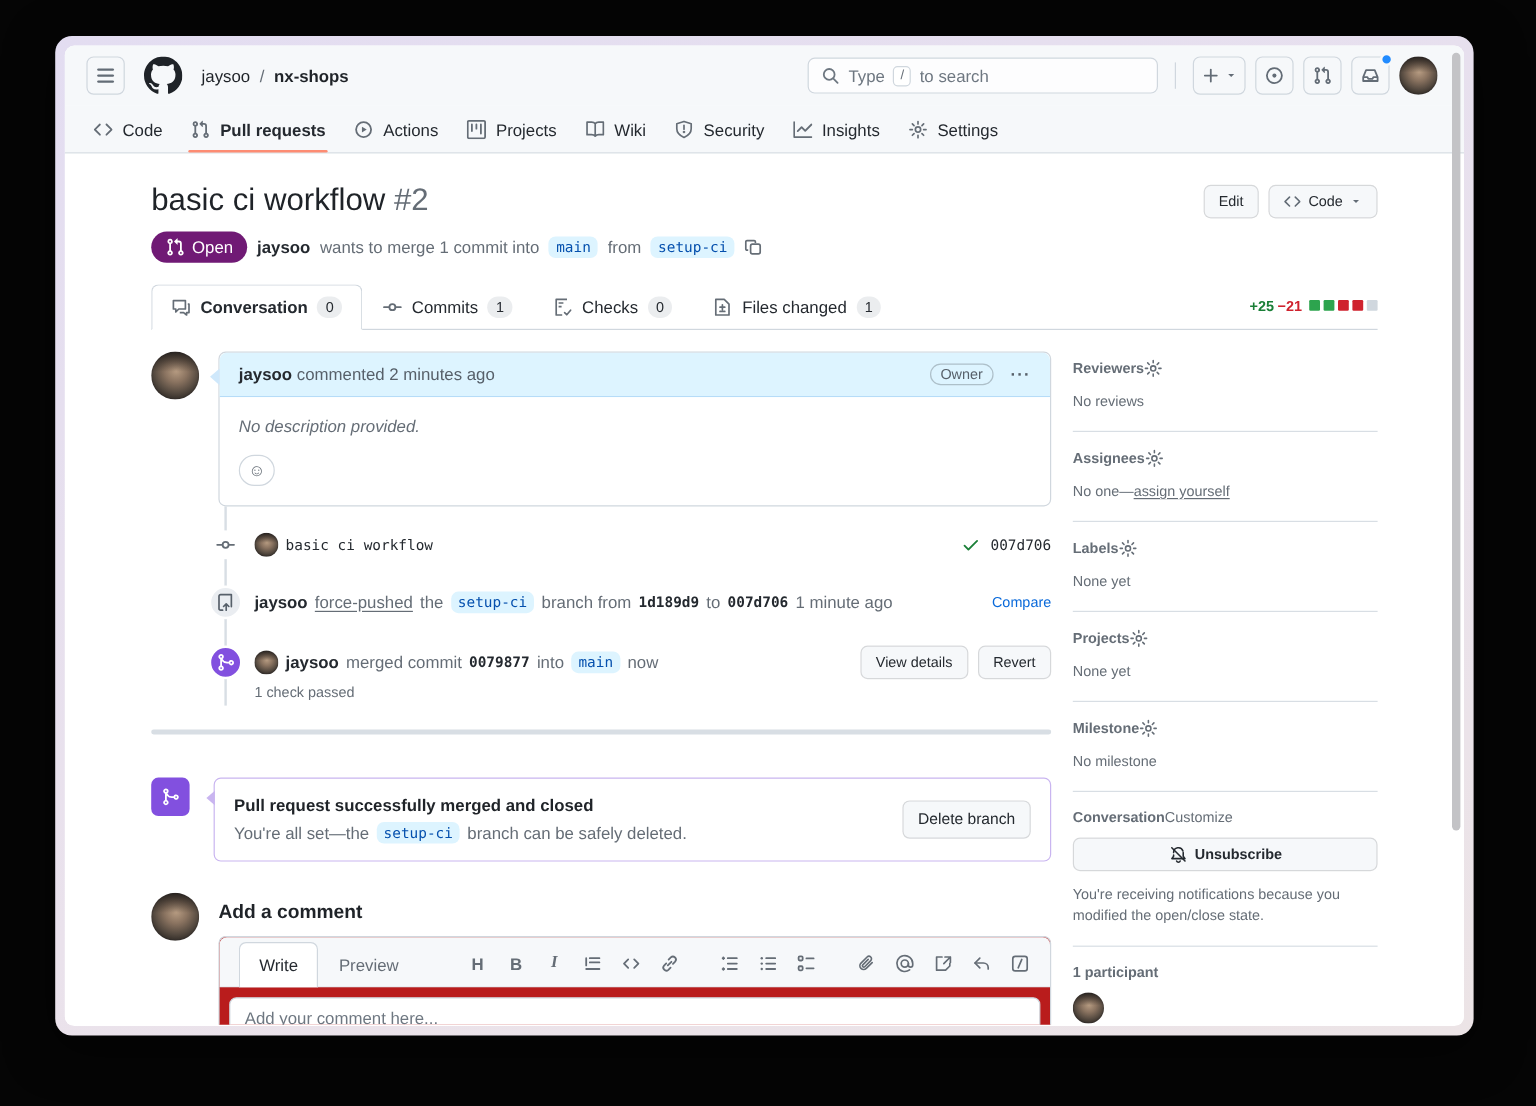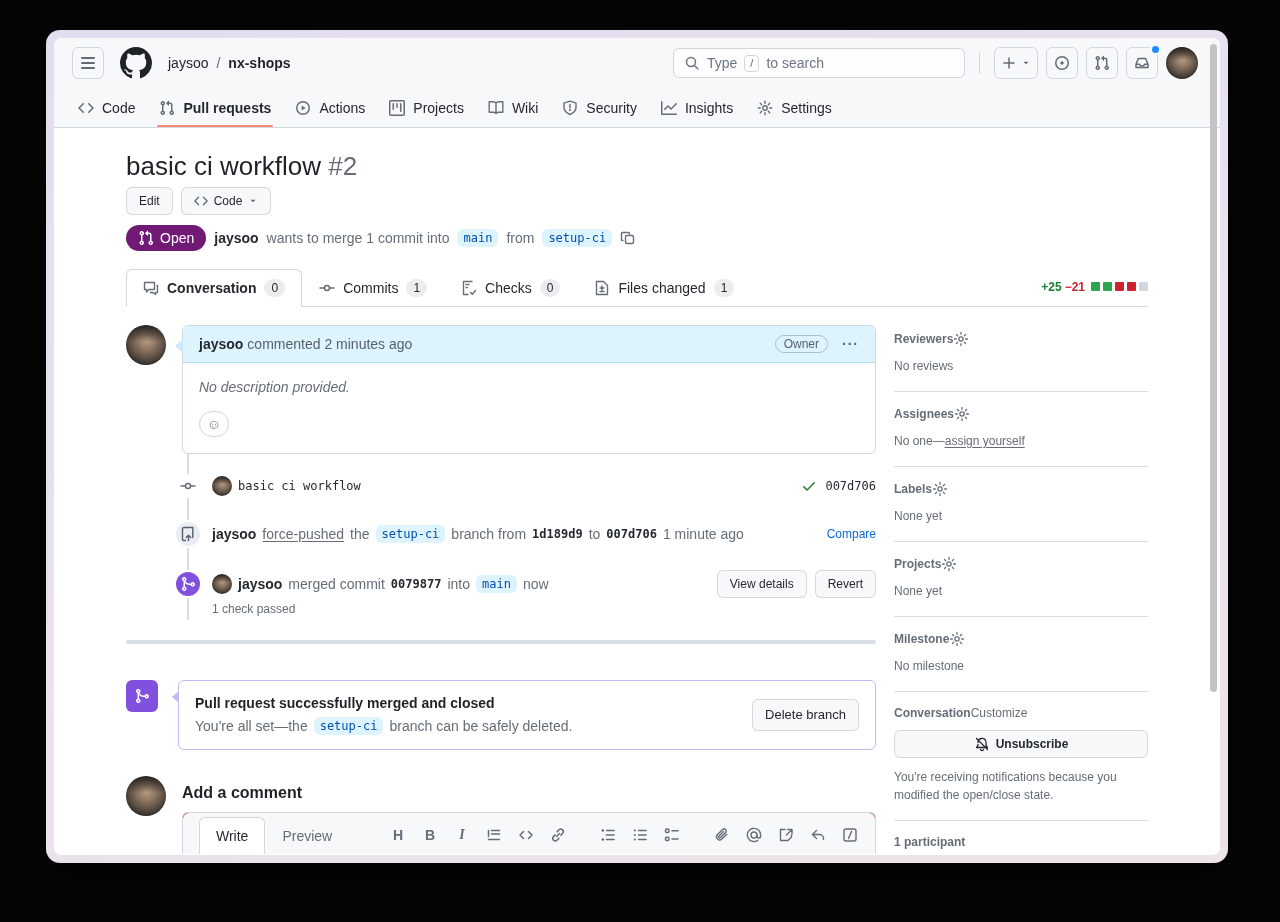--- a/index.html
+++ b/index.html
@@ -46,21 +46,21 @@
   .repo-nav { background:#f6f8fa; border-bottom:1px solid #d0d7de; display:flex; align-items:center; padding:0 14px; height:40px; gap:4px; }
   .repo-tab { display:flex; align-items:center; gap:8px; padding:0 10px; height:100%; position:relative; font-size:14px; color:#24292f; cursor:pointer; }
   .repo-tab .oi { color:#656d76; }
   .repo-tab.active { font-weight:600; }
   .repo-tab.active::after { content:""; position:absolute; left:8px; right:8px; bottom:0; height:2px; background:#fd8c73; border-radius:3px; }
 
   
   .content { background:#fff; height:calc(100% - 91px); overflow:hidden; }
   .container { width:1022px; margin:0 auto; padding-top:22px; }
 
-  .pr-head { display:flex; align-items:flex-start;flex-direction:column; }
+  .pr-head { display:flex; align-items:flex-start; }
   .pr-title { font-size:26px; font-weight:400; line-height:1.25; flex:1; }
   .pr-title .num { color:#656d76; }
   .pr-head-btns { display:flex; gap:8px; padding-top:4px; }
   .btn { display:inline-flex; align-items:center; gap:6px; background:#f6f8fa; border:1px solid rgba(31,35,40,.15);
          border-radius:6px; font-size:12px; font-weight:500; color:#24292f; padding:0 12px; height:28px; cursor:pointer; white-space:nowrap; }
   .btn .oi { width:14px; height:14px; color:#636c76; }
   .btn-lg { height:32px; font-size:13px; }
 
   .pr-meta { display:flex; align-items:center; gap:8px; margin-top:10px; flex-wrap:wrap; color:#656d76; font-size:14px; }
   .state-pill { display:inline-flex; align-items:center; gap:6px; background:#701a75; color:#fff; border-radius:999px;

